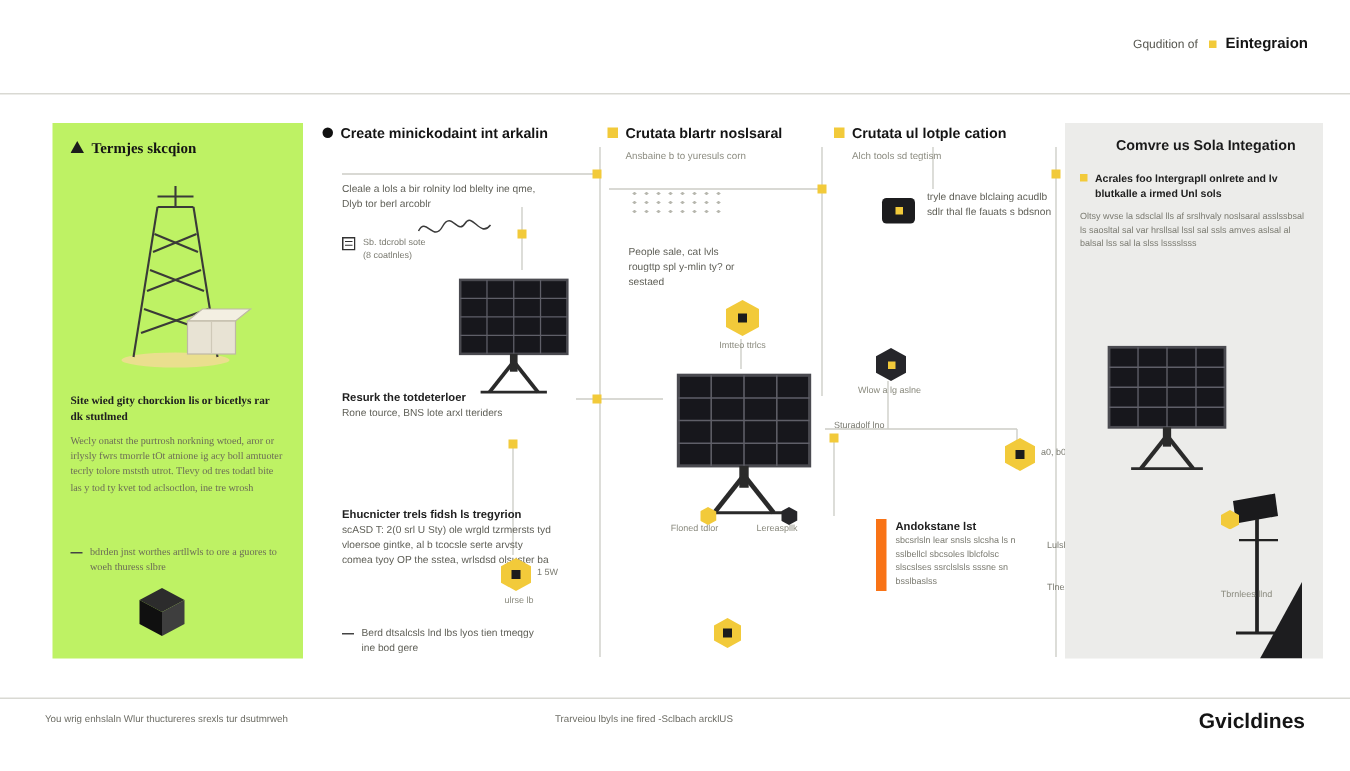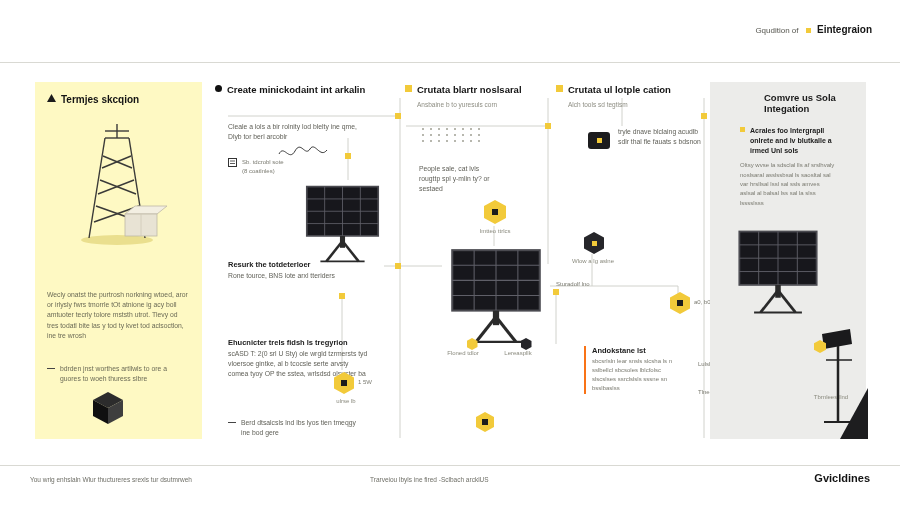--- a/index.html
+++ b/index.html
@@ -9,21 +9,21 @@
     font-family:"Liberation Sans", sans-serif; color:#1a1a1a; overflow:hidden;
   }
   .abs { position:absolute; }
   svg { display:block; }
 
   .title { font-size:20px; font-weight:bold; letter-spacing:.2px; color:#141414; }
   .topright { font-size:8px; color:#55554e; text-align:right; }
   .topright b { font-size:10px; color:#141414; margin-left:4px; }
   .hr { position:absolute; left:0; right:0; height:1px; background:#d9d9d3; }
 
-  .panel-yellow { background:#fef9c3; }
+  .panel-yellow { background:#bef264;font-family:Liberation Serif, serif; }
   .panel-gray   { background:#ececea; }
 
   .colhead { display:flex; align-items:flex-start; gap:5px; }
   .colhead .lbl { font-weight:bold; font-size:9.5px; line-height:1.25; color:#141414; }
   .sub  { font-size:6.5px; color:#8d8d82; line-height:1.4; }
   .b-xs { font-size:7.5px; font-weight:bold; color:#202020; line-height:1.4; }
   .t-xs { font-size:6.8px; color:#5f5f57; line-height:1.5; }
   .t-xxs{ font-size:6px;   color:#7a7a70; line-height:1.55; }
   .cap  { font-size:6px; color:#8a8a7e; line-height:1.3; text-align:center; }
 
@@ -40,24 +40,24 @@
 
   .bullet-row { display:flex; gap:5px; }
   .dash { width:8px; height:0; border-top:1px solid #444; margin-top:4px; flex:0 0 auto; }
 
   .dotgrid { background-image:radial-gradient(#b7b7ae 1px, transparent 1.2px);
              background-size:8px 6px; }
 
   .blackchip { background:#1c1c1e; border-radius:3px; display:flex; align-items:center; justify-content:center; }
   .blackchip .g-yel { width:5px; height:5px; background:#f2ca3a; }
 
-  .accentbar { border-left:2px solid #f97316; padding-left:6px; }
+  .accentbar { border-left:7px solid #f97316; padding-left:6px; }
 
   .footer-l, .footer-c { font-size:6.5px; color:#6e6e66; }
-  .footer-r { font-size:11px; font-weight:bold; color:#141414; }
+  .footer-r { font-size:14px; font-weight:bold; color:#141414; }
 </style>
 </head>
 <body>
 
 <div class="stage">
 
   <svg class="abs" style="left:0;top:0;z-index:0" width="900" height="514">
     <g stroke="#cccdc6" stroke-width="0.9" fill="none">
       <line x1="400" y1="98" x2="400" y2="438"></line>
       <line x1="548" y1="98" x2="548" y2="264"></line>
@@ -115,20 +115,21 @@
         <line x1="37" y1="88" x2="82" y2="104"></line>
           <line x1="80" y1="88" x2="35" y2="104"></line>
       </g>
       <g>
         <polygon points="66,96 76,88 108,88 98,96" fill="#f3efe2" stroke="#beb8a6" stroke-width="0.8"></polygon>
         <rect x="66" y="96" width="32" height="22" fill="#e8e3d4" stroke="#beb8a6" stroke-width="0.8"></rect>
         <line x1="82" y1="96" x2="82" y2="118" stroke="#cfc9b8" stroke-width="0.8"></line>
       </g>
     </svg>
 
+    <div class="abs b-xs" style="left:12px;top:180px;width:140px">Site wied gity chorckion lis or bicetlys rar dk stutlmed</div>
     <div class="abs t-xs" style="left:12px;top:208px;width:142px;color:#6b6b56">Wecly onatst the purtrosh norkning wtoed, aror or irlysly fwrs tmorrle tOt atnione ig acy boll amtuoter tecrly tolore mststh utrot. Tlevy od tres todatl bite las y tod ty kvet tod aclsoctlon, ine tre wrosh</div>
     <div class="abs bullet-row" style="left:12px;top:282px;width:142px">
       <span class="dash"></span>
       <span class="t-xs" style="color:#6b6b56">bdrden jnst worthes artllwls to ore a guores to woeh thuress slbre</span>
     </div>
 
     <svg class="abs" style="left:56px;top:308px" width="34" height="36">
       <polygon points="17,2 32,10 17,18 2,10" fill="#2c2c2c"></polygon>
       <polygon points="2,10 17,18 17,34 2,26" fill="#101010"></polygon>
       <polygon points="32,10 17,18 17,34 32,26" fill="#3e3e3e"></polygon>
@@ -264,21 +265,21 @@
     </div>
   <div class="abs t-xxs" style="left:694px;top:298px;z-index:1">a0, b0</div>
 
   <div class="abs accentbar" style="left:584px;top:346px;width:98px;z-index:1">
     <div class="b-xs">Andokstane lst</div>
     <div class="t-xxs">sbcsrlsln lear snsls slcsha ls n sslbellcl sbcsoles lblcfolsc slscslses ssrclslsls sssne sn bsslbaslss</div>
   </div>
   <div class="abs t-xxs" style="left:698px;top:360px;width:42px;z-index:1">Lulsl cloudrsae</div>
   <div class="abs t-xxs" style="left:698px;top:388px;width:42px;z-index:1">Tlnes</div>
 
-  <div class="abs panel-gray" style="left:710px;top:82px;width:156px;height:357px;padding:10px 30px;z-index:1">
+  <div class="abs panel-gray" style="left:710px;top:82px;width:172px;height:357px;padding:10px 10px;z-index:1">
     <div class="lbl" style="font-weight:bold;font-size:9.5px;margin-left:24px">Comvre us Sola Integation</div>
     <div style="display:flex;gap:5px;margin-top:12px">
       <span class="sq-sm"></span>
       <span class="b-xs" style="font-size:7px">Acrales foo lntergrapll onlrete and lv blutkalle a irmed Unl sols</span>
     </div>
     <div class="t-xxs" style="margin-top:6px">Oltsy wvse la sdsclal lls af srslhvaly noslsaral asslssbsal ls saosltal sal var hrsllsal lssl sal ssls amves aslsal al balsal lss sal la slss lsssslsss</div>
 
     <svg class="abs" style="left:22px;top:140px" width="92" height="100" viewBox="0 0 100 96">
       <rect x="8" y="4" width="84" height="58" fill="#17171c" stroke="#4a4a50" stroke-width="2"></rect>
       <g stroke="#5f5f68" stroke-width="1">

